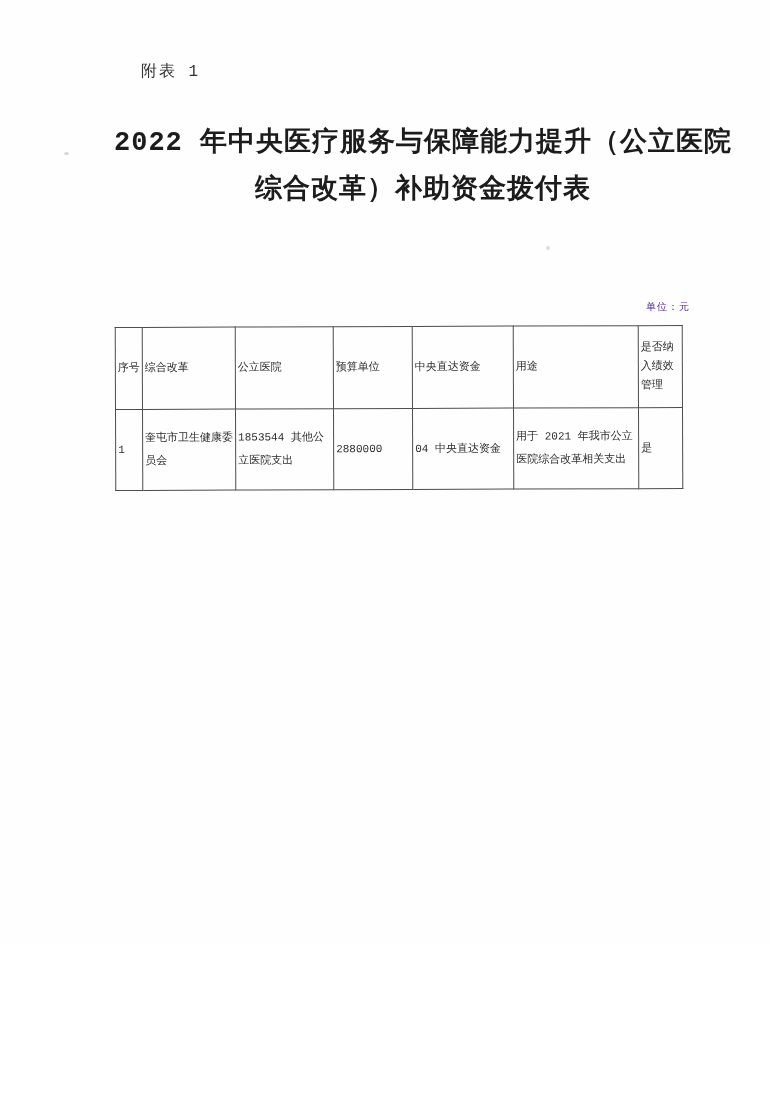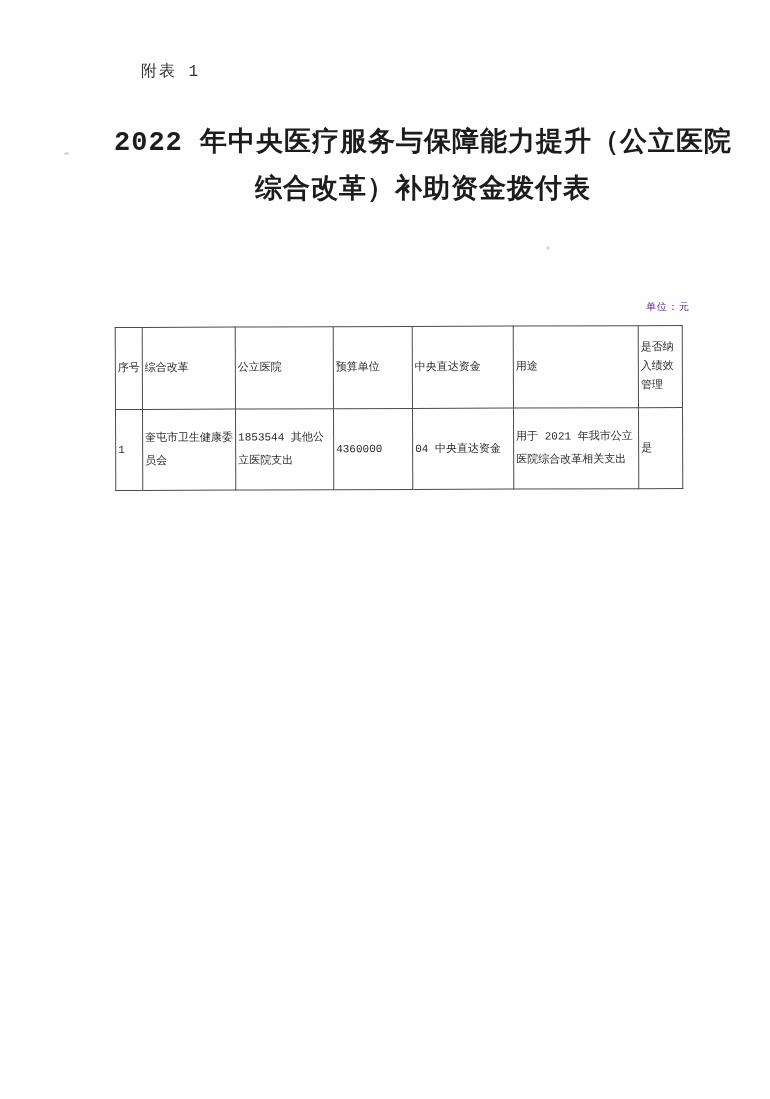--- a/index.html
+++ b/index.html
@@ -110,21 +110,21 @@
         <th>中央直达资金</th>
         <th>用途</th>
         <th>是否纳入绩效管理</th>
       </tr>
     </thead>
     <tbody>
       <tr>
         <td>1</td>
         <td>奎屯市卫生健康委员会</td>
         <td>1853544 其他公立医院支出</td>
-        <td>4360000</td>
+        <td>2880000</td>
         <td>04 中央直达资金</td>
         <td>用于 2021 年我市公立医院综合改革相关支出</td>
         <td>是</td>
       </tr>
     </tbody>
   </table>
 
   <div class="speck speck-1"></div>
   <div class="speck speck-2"></div>
 

